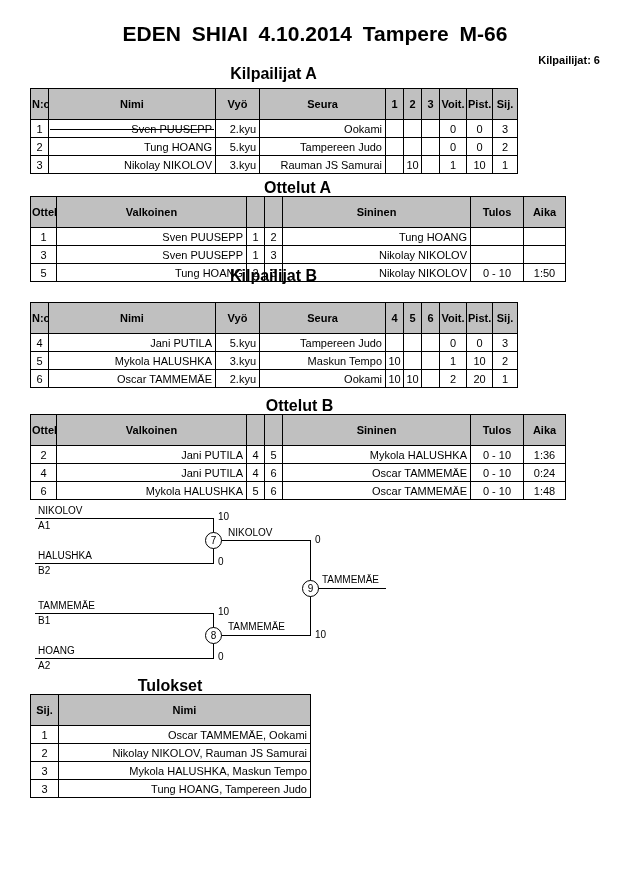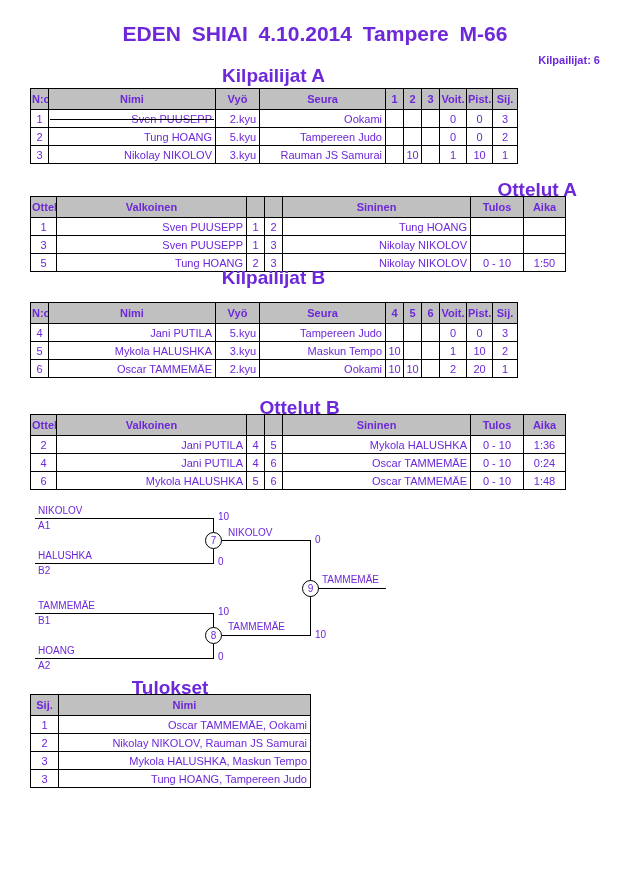--- a/index.html
+++ b/index.html
@@ -1,49 +1,49 @@
 <!DOCTYPE html>
 <html><head>
 <meta charset="utf-8">
 <style>
   * { margin:0; padding:0; box-sizing:border-box; }
   html,body { background:#ffffff; }
   .page {
     position:relative; width:630px; height:891px; margin:0 auto;
-    background:#ffffff; color:#6d28d9;
+    background:#ffffff; color:#000000;
     font-family:"Liberation Sans", sans-serif; overflow:hidden;
   }
   .title {
     position:absolute; top:22px; left:0; width:630px;
     text-align:center; font-size:21px; font-weight:bold; word-spacing:5px;
   }
   .competitors-count {
     position:absolute; top:54px; right:30px;
     font-size:11px; font-weight:bold;
   }
   .section-heading {
-    position:absolute; font-size:19px; font-weight:bold; text-align:center;
+    position:absolute; font-size:16px; font-weight:bold; text-align:center;
   }
   .h-pool-a   { top:65px;  left:30px; width:487px; }
-  .h-match-a  { top:179px; left:42px; width:535px;text-align:right; }
+  .h-match-a  { top:179px; left:30px; width:535px; }
   .h-pool-b   { top:267px; left:30px; width:487px; }
   .h-match-b  { top:397px; left:32px; width:535px; }
   .h-results  { top:677px; left:30px; width:280px; }
 
   table {
     position:absolute; border-collapse:collapse; table-layout:fixed;
     font-size:11px; background:#fff;
   }
   th, td {
     border:1px solid #000; height:18px; overflow:hidden; white-space:nowrap;
     padding:0 3px; vertical-align:middle;
   }
   th {
     background:#c0c0c0; font-weight:bold; text-align:center;
-    height:21px; padding:0 1px;
+    height:31px; padding:0 1px;
   }
   td.c { text-align:center; padding:0 1px; }
   td.l { text-align:right; }
   .t-pool-a  { top:88px;  left:30px; width:487px; }
   .t-match-a { top:196px; left:30px; width:535px; }
   .t-pool-b  { top:302px; left:30px; width:487px; }
   .t-match-b { top:414px; left:30px; width:535px; }
   .t-results { top:694px; left:30px; width:280px; }
 
   td.struck { position:relative; }

